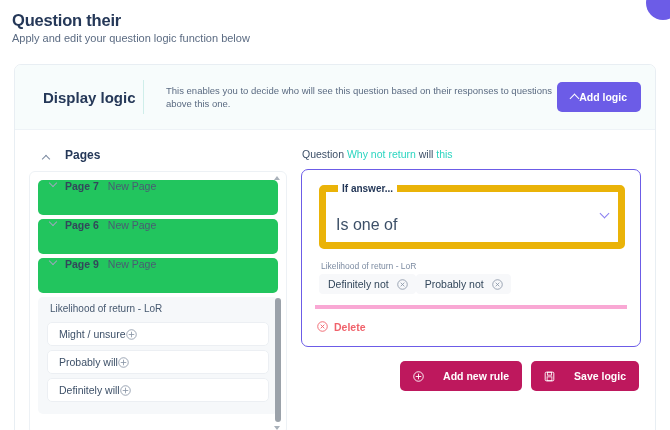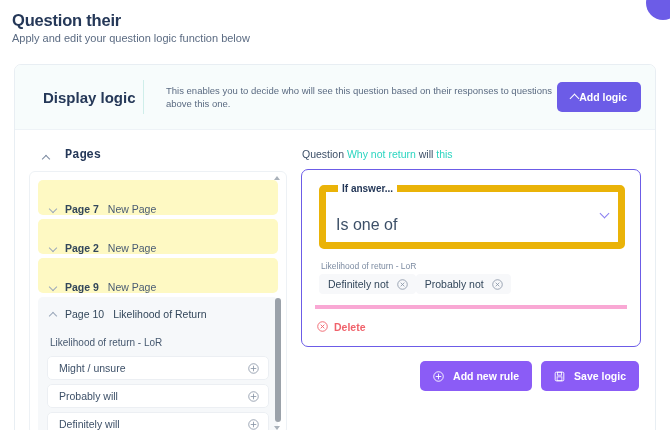--- a/index.html
+++ b/index.html
@@ -123,44 +123,43 @@
   
   #pages-panel {
     width: 258px;
     flex: none;
   }
   #pages-header {
     display: flex;
     align-items: flex-end;
     gap: 16px;
     padding: 0 0 9px 14px;
-    font-family: Liberation Mono, monospace;
   }
   #pages-header .chev { color: #7c8ba1; width: 6px; height: 6px; }
   #pages-title {
     font-size: 12px;
     font-weight: bold;
     color: #253858;
   }
   #pages-scroll-wrap {
     position: relative;
     border-top: 1px solid #eef2f6;
     background: #ffffff;
     border: 1px solid #edf1f5;
     border-radius: 6px;
     height: 264px;
     overflow: hidden;
     padding: 8px 8px 8px 8px;
   }
   .page-row {
-    background: #fef9c3;
+    background: #22c55e;
     border-radius: 5px;
     height: 35px;
     display: flex;
-    align-items: flex-end;
+    align-items: flex-start;
     gap: 9px;
     padding: 0 12px;
     margin-bottom: 4px;
     font-size: 10.5px;
     color: #3d5068;
     cursor: pointer;
   }
   .page-row .chev { color: #9aa8ba; width: 6px; height: 6px; }
   .page-row .pnum { font-weight: bold; color: #33475b; }
   .page-row .pname { color: #4a5c73; }
@@ -188,21 +187,21 @@
     padding: 6px 12px 8px 12px;
   }
   .answer-row {
     background: #ffffff;
     border: 1px solid #eceff3;
     border-radius: 5px;
     height: 24px;
     margin: 0 9px 4px 9px;
     display: flex;
     align-items: center;
-    justify-content: space-between;
+    justify-content: flex-start;
     padding: 0 9px 0 11px;
     font-size: 10.5px;
     color: #3d5068;
     cursor: pointer;
   }
 
   
   .circ {
     width: 11px;
     height: 11px;
@@ -327,22 +326,22 @@
   #rule-actions {
     display: flex;
     justify-content: flex-end;
     gap: 9px;
     margin-top: 14px;
     padding-right: 2px;
   }
   .teal-btn {
     display: flex;
     align-items: center;
-    gap: 9px;
-    background: #8b5cf6;
+    gap: 19px;
+    background: #be185d;
     color: #ffffff;
     border: none;
     border-radius: 5px;
     padding: 9px 13px;
     font-size: 10.5px;
     font-weight: bold;
     font-family: inherit;
     cursor: pointer;
   }
 </style>
@@ -379,36 +378,31 @@
       <div id="pages-scroll-wrap">
 
         <div class="page-row">
           <span class="chev down"></span>
           <span class="pnum">Page 7</span>
           <span class="pname">New Page</span>
         </div>
 
         <div class="page-row">
           <span class="chev down"></span>
-          <span class="pnum">Page 2</span>
+          <span class="pnum">Page 6</span>
           <span class="pname">New Page</span>
         </div>
 
         <div class="page-row">
           <span class="chev down"></span>
           <span class="pnum">Page 9</span>
           <span class="pname">New Page</span>
         </div>
 
         <div id="page-group-expanded">
-          <div id="expanded-head">
-            <span class="chev up"></span>
-            <span class="pnum">Page 10</span>
-            <span class="pname">Likelihood of Return</span>
-          </div>
 
           <div id="expanded-question-label">Likelihood of return - LoR</div>
 
           <div class="answer-row">
             <span>Might / unsure</span>
             <svg class="circ" viewBox="0 0 12 12">
               <circle cx="6" cy="6" r="5.2" fill="none" stroke="#8894a5" stroke-width="0.9"></circle>
               <path d="M6 3.4V8.6M3.4 6H8.6" stroke="#8894a5" stroke-width="0.9" stroke-linecap="round"></path>
             </svg>
           </div>

